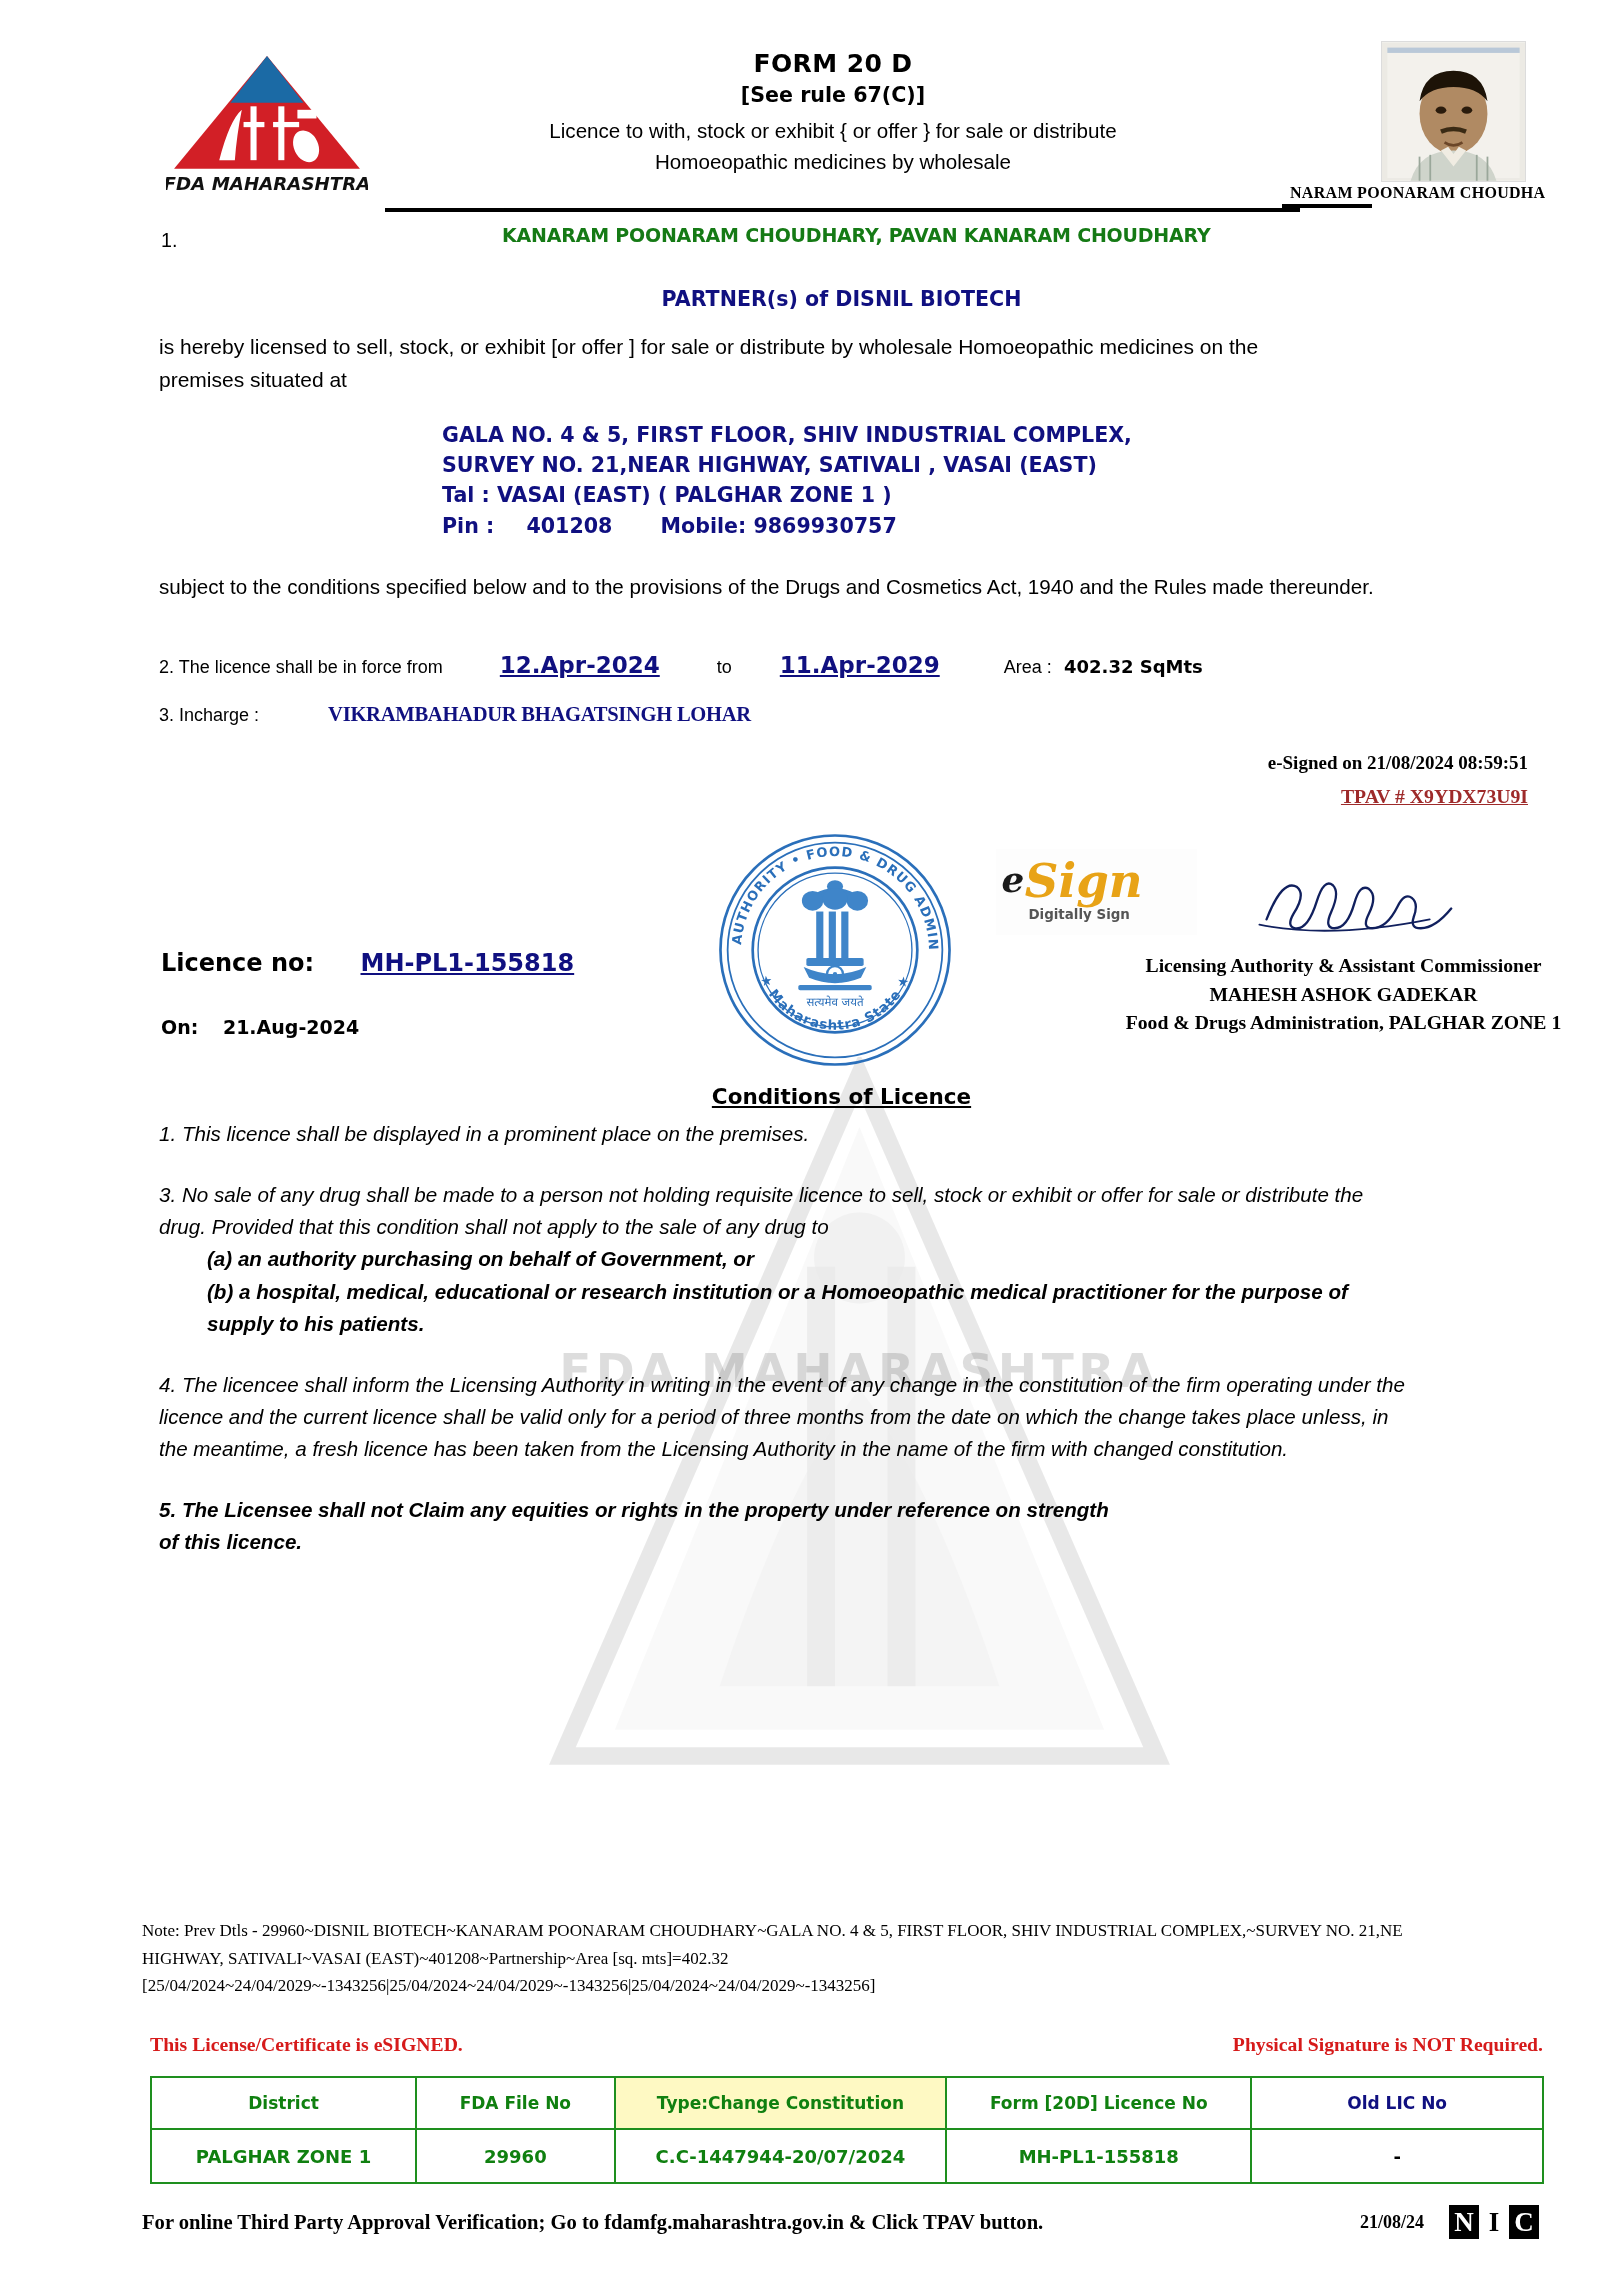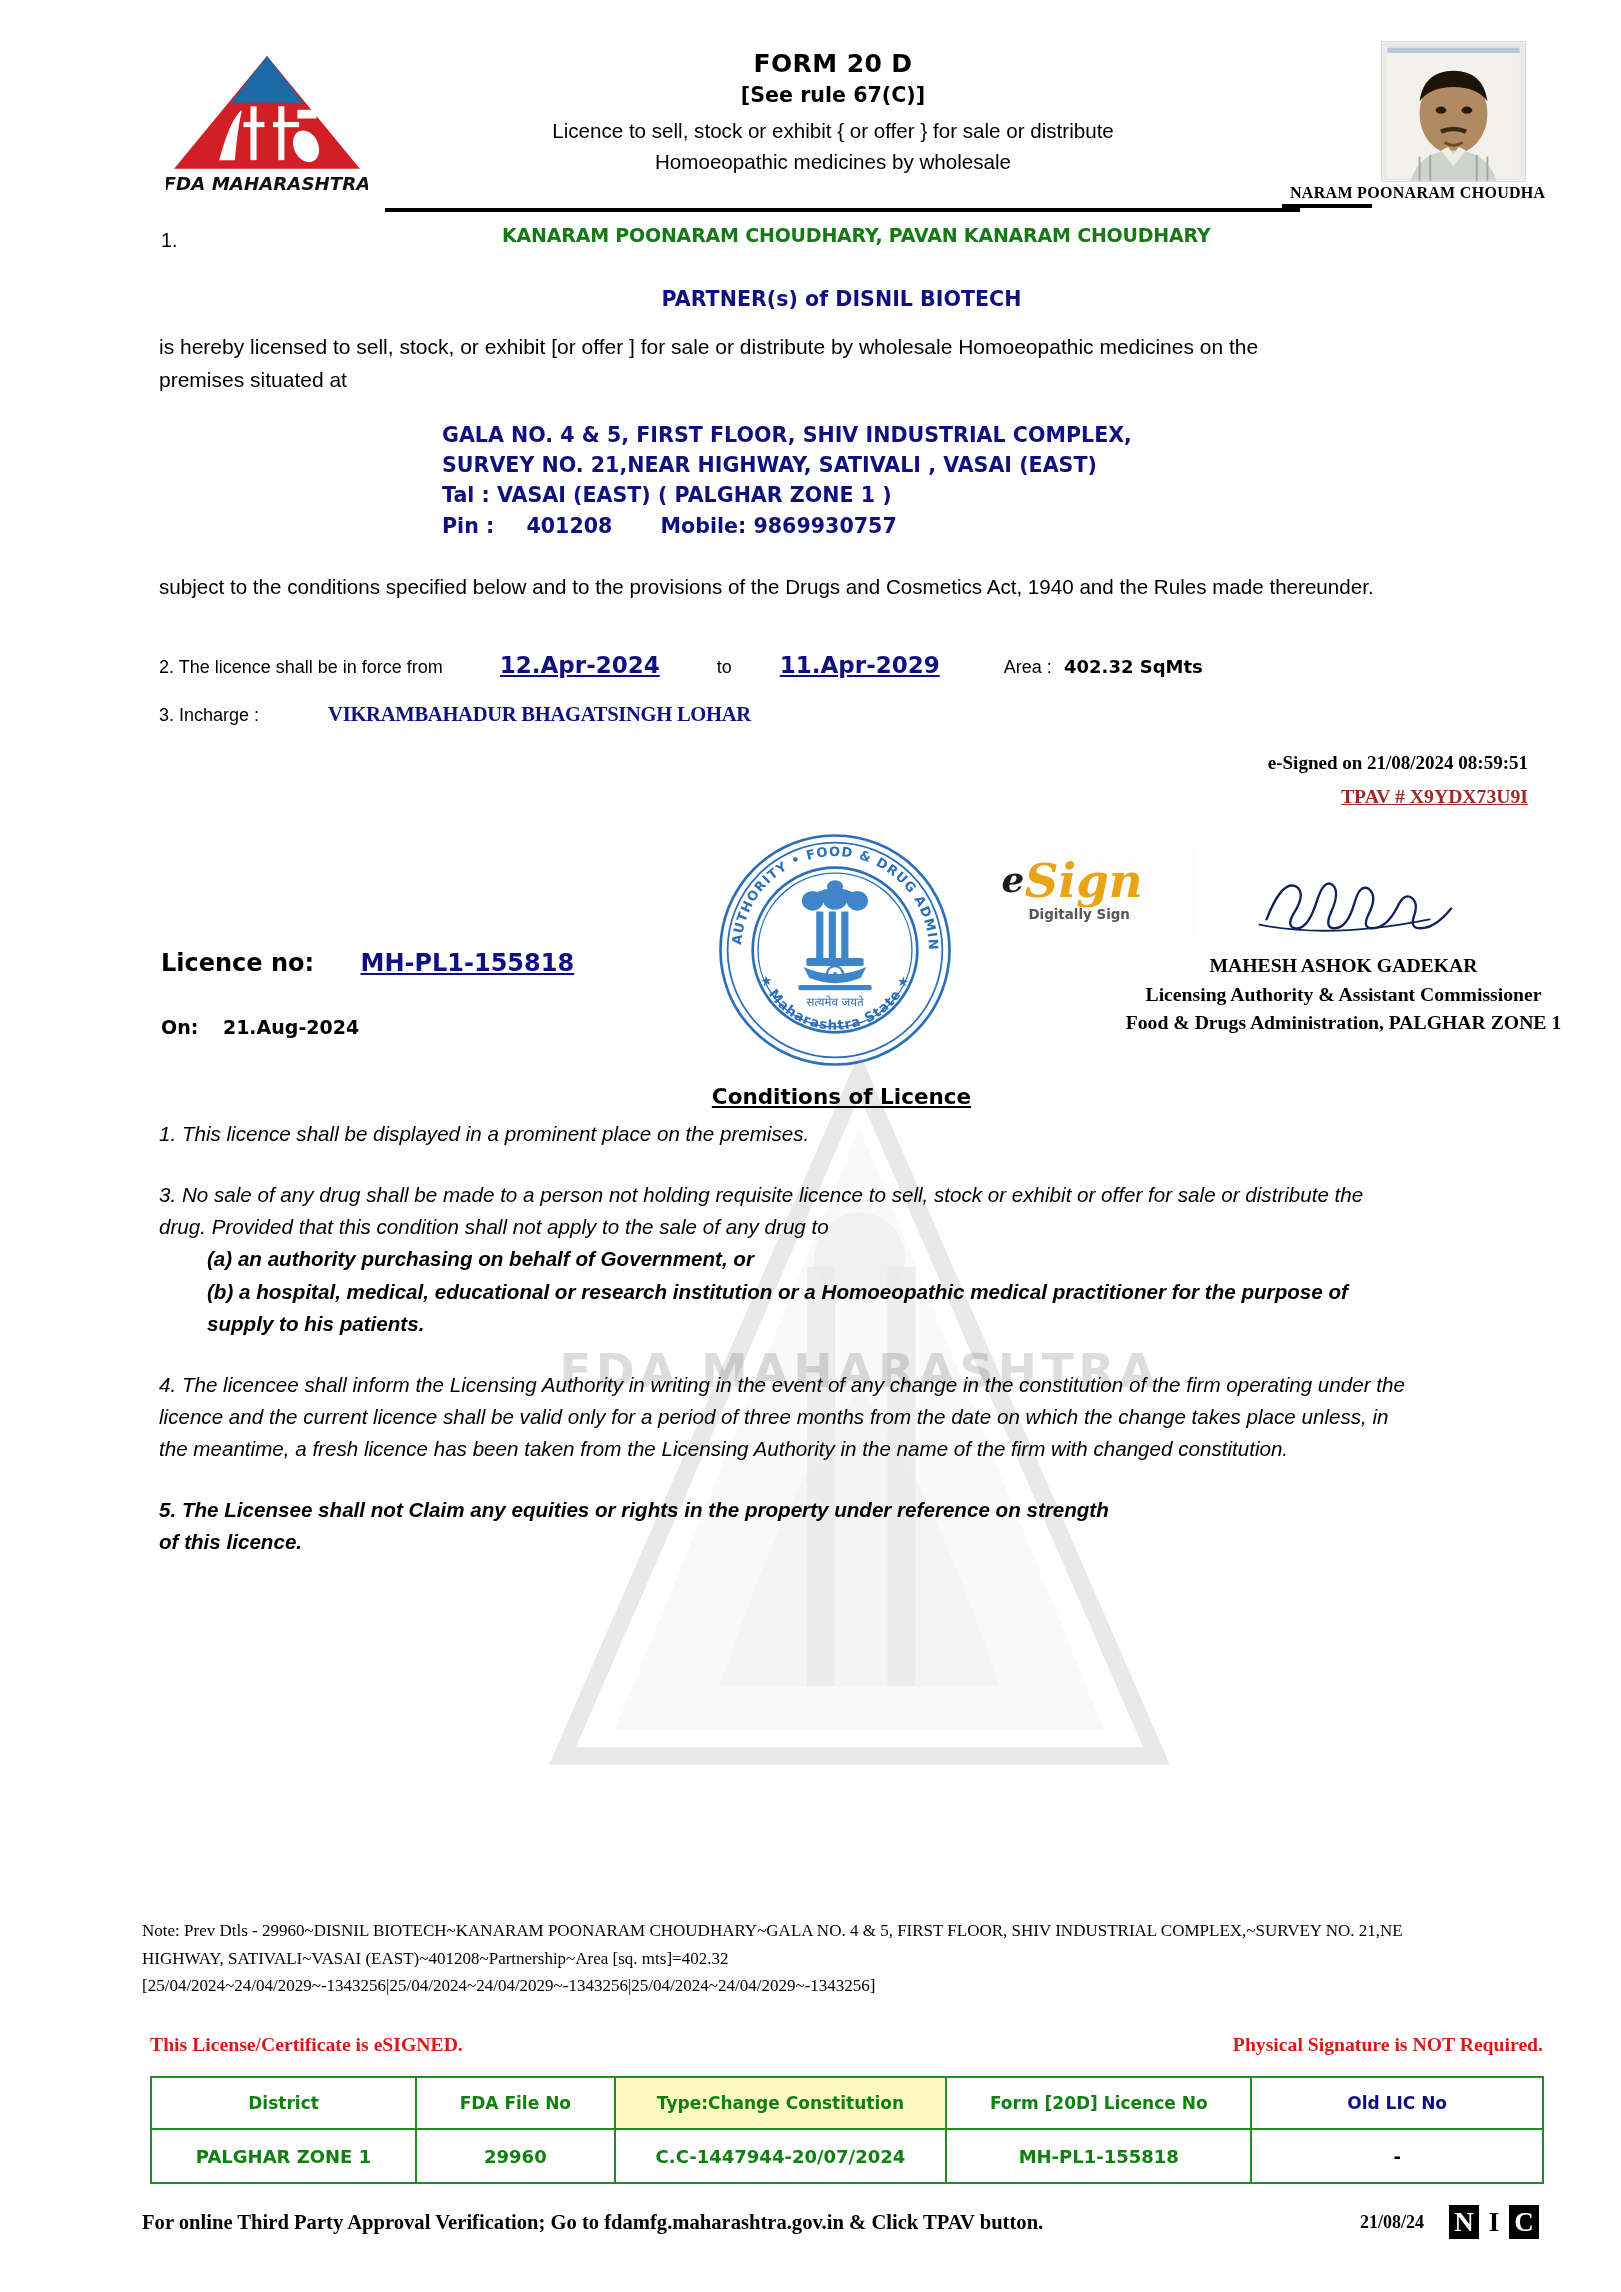--- a/index.html
+++ b/index.html
@@ -457,21 +457,21 @@
         <ellipse cx="160" cy="112" rx="14" ry="19" transform="rotate(-25 160 112)"></ellipse>
         <rect x="150" y="70" width="22" height="10"></rect>
       </g>
       <text x="115" y="162" font-family="DejaVu Sans, sans-serif" font-size="21" font-weight="bold" fill="#111" text-anchor="middle" font-style="italic">FDA MAHARASHTRA</text>
     </svg>
   </div>
 
   <div class="hdr">
     <div class="form-title">FORM  20 D</div>
     <div class="rule">[See rule 67(C)]</div>
-    <div class="sub">Licence to sell, stock or exhibit { or offer } for sale or distribute</div>
+    <div class="sub">Licence to with, stock or exhibit { or offer } for sale or distribute</div>
     <div class="sub">Homoeopathic medicines by wholesale</div>
   </div>
   <div class="hr-main"></div>
 
   <div class="photo">
     <svg viewBox="0 0 160 155" xmlns="http://www.w3.org/2000/svg">
       <rect width="160" height="155" fill="#eceae4"></rect>
       <rect x="6" y="6" width="148" height="6" fill="#b9c8d8"></rect>
       <rect x="6" y="12" width="148" height="140" fill="#f3f1ec"></rect>
       <ellipse cx="80" cy="80" rx="38" ry="45" fill="#b08a63"></ellipse>
@@ -573,22 +573,22 @@
   </div>
 
   <div class="handsign">
     <svg viewBox="0 0 280 90" xmlns="http://www.w3.org/2000/svg">
       <path d="M14 66 q18 -46 34 -36 q10 8 -4 30 q-8 14 2 16 q14 2 24 -30 q8 -26 18 -18 q8 8 -2 30 q-8 18 4 18 q14 0 22 -28 q6 -22 16 -16 q10 8 0 28 q-8 16 4 16 q16 0 28 -24 q8 -16 16 -10 q8 6 2 22 q-4 12 8 12 q16 0 34 -22" fill="none" stroke="#11205e" stroke-width="2.6" stroke-linecap="round"></path>
       <path d="M6 72 q80 16 190 -6" fill="none" stroke="#11205e" stroke-width="2" stroke-linecap="round"></path>
     </svg>
   </div>
 
   <div class="sig-block">
+    <div>Licensing Authority &amp; Assistant Commissioner</div>
     <div>MAHESH ASHOK GADEKAR</div>
-    <div>Licensing Authority &amp; Assistant Commissioner</div>
     <div>Food &amp; Drugs Administration, PALGHAR ZONE 1</div>
   </div>
 
   <div class="lic-no">
     <span>Licence no:</span>
     <span class="lv">MH-PL1-155818</span>
   </div>
   <div class="on-row">
     <span>On:</span>
     <span class="ov">21.Aug-2024</span>

